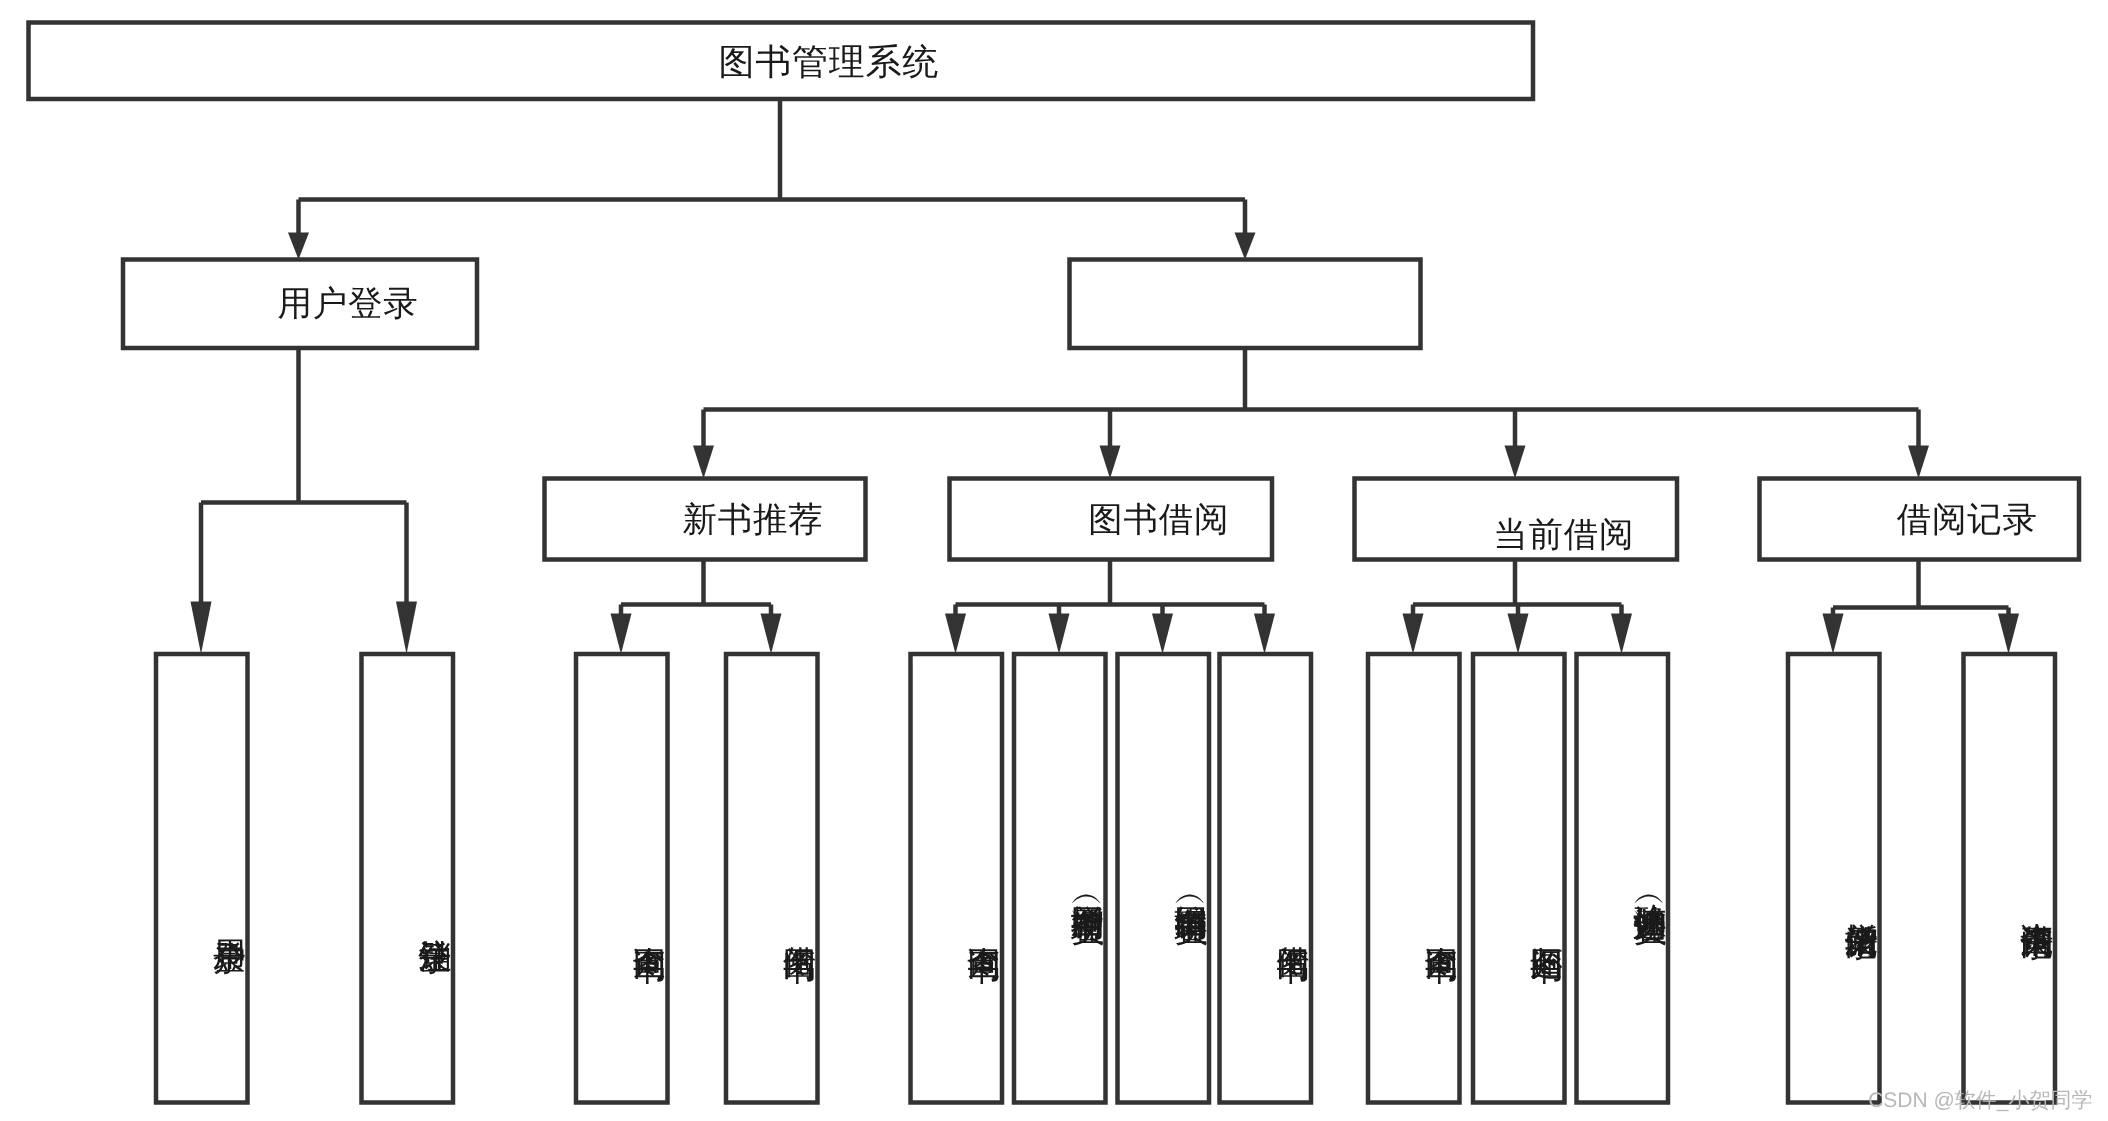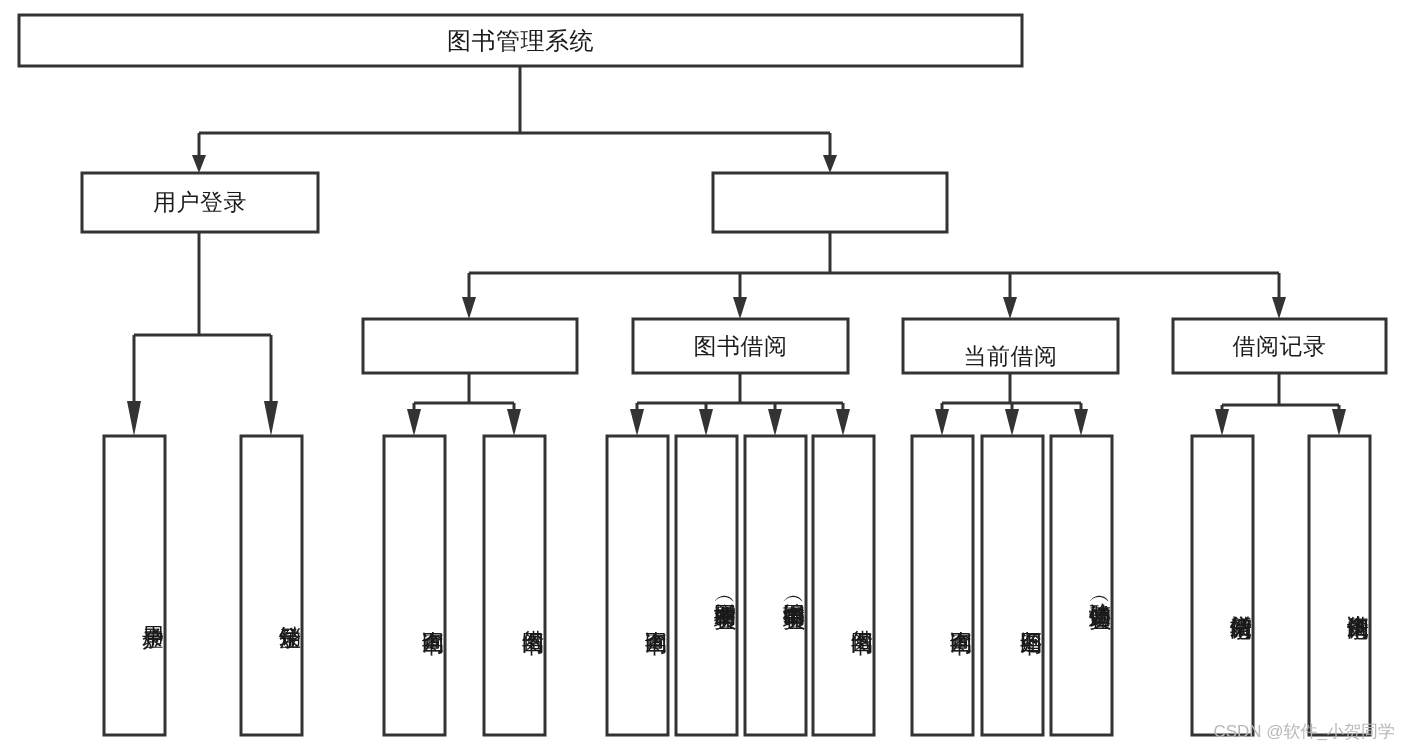--- a/index.html
+++ b/index.html
@@ -46,39 +46,40 @@
     align-items: center;
     justify-content: center;
     text-align: center;
     color: #1a1a1a;
     font-family: "Liberation Sans", "DejaVu Sans", sans-serif;
     pointer-events: none;
   }
   .node-label.horizontal {
     font-size: 23px;
     letter-spacing: 0.5px;
+    padding-left: 32px;
   }
   .node-label.vertical {
     writing-mode: vertical-rl;
     text-orientation: upright;
     font-size: 22px;
     line-height: 1.05;
     letter-spacing: 1px;
     align-items: flex-start;
     padding-top: 4px;
     box-sizing: border-box;
   }
   .node-label.root-label {
     font-size: 24px;
   }
   .watermark {
     position: absolute;
     right: 10px;
     bottom: 4px;
-    font-size: 17px;
+    font-size: 14px;
     color: #b8b8b8;
     font-family: "Liberation Sans", "DejaVu Sans", sans-serif;
     white-space: nowrap;
   }
 </style>
 </head>
 <body>
 
 <div id="diagram-root">
 
@@ -190,20 +191,21 @@
 
     <rect class="node-box" x="1192" y="436" width="61" height="299"></rect>
     <rect class="node-box" x="1309" y="436" width="61" height="299"></rect>
 
   </svg>
 
   <div class="node-label horizontal root-label" style="left:19px; top:15px; width:1003px; height:51px;">图书管理系统</div>
 
   <div class="node-label horizontal" style="left:82px; top:173px; width:236px; height:59px;">用户登录</div>
 
+  <div class="node-label horizontal" style="left:363px; top:319px; width:214px; height:54px;">新书推荐</div>
   <div class="node-label horizontal" style="left:633px; top:319px; width:215px; height:54px;">图书借阅</div>
   <div class="node-label horizontal" style="left:903px; top:319px; width:215px; height:54px;margin-top:10px;">当前借阅</div>
   <div class="node-label horizontal" style="left:1173px; top:319px; width:213px; height:54px;">借阅记录</div>
 
   <div class="node-label vertical" style="left:104px; top:480px; width:61px; height:255px;">用户登录</div>
   <div class="node-label vertical" style="left:241px; top:480px; width:61px; height:255px;">注销登录</div>
 
   <div class="node-label vertical" style="left:384px; top:490px; width:61px; height:245px;">查询图书</div>
   <div class="node-label vertical" style="left:484px; top:490px; width:61px; height:245px;">借阅图书</div>
 

